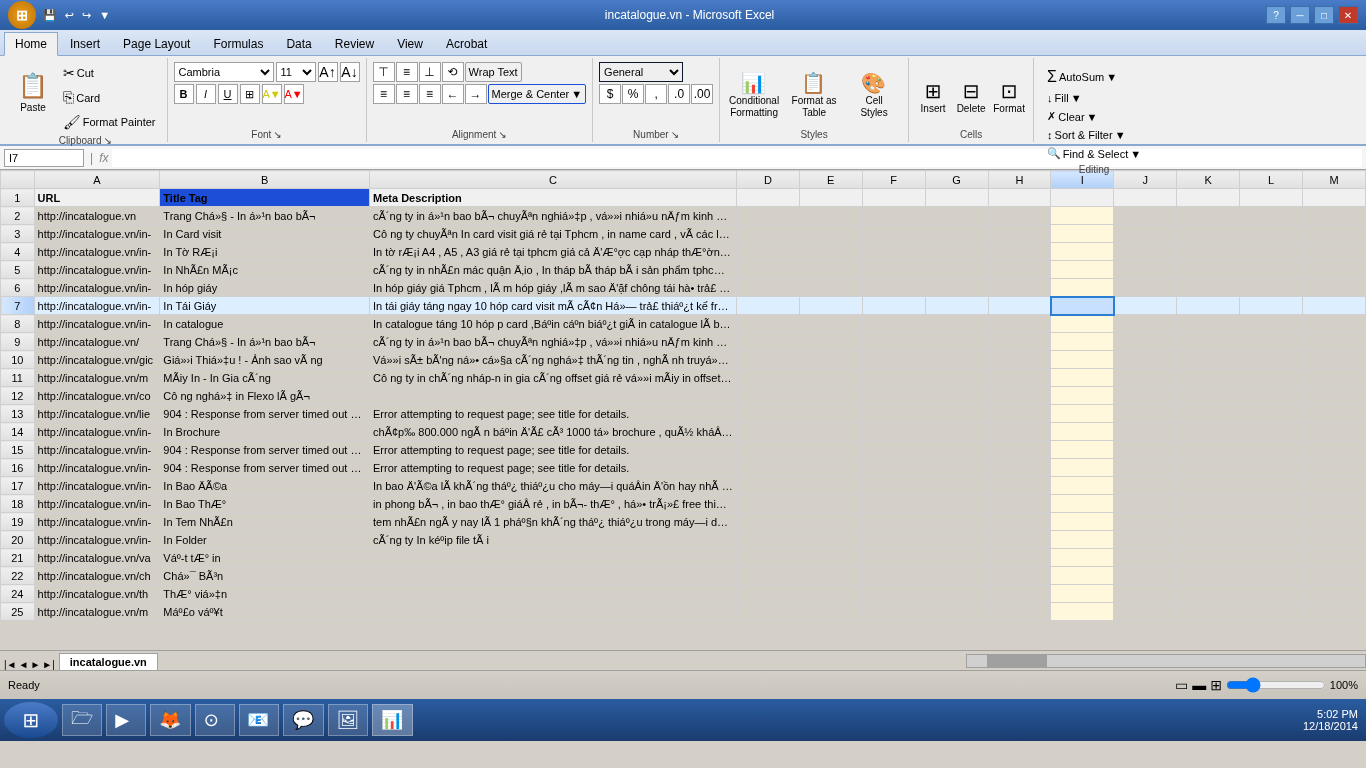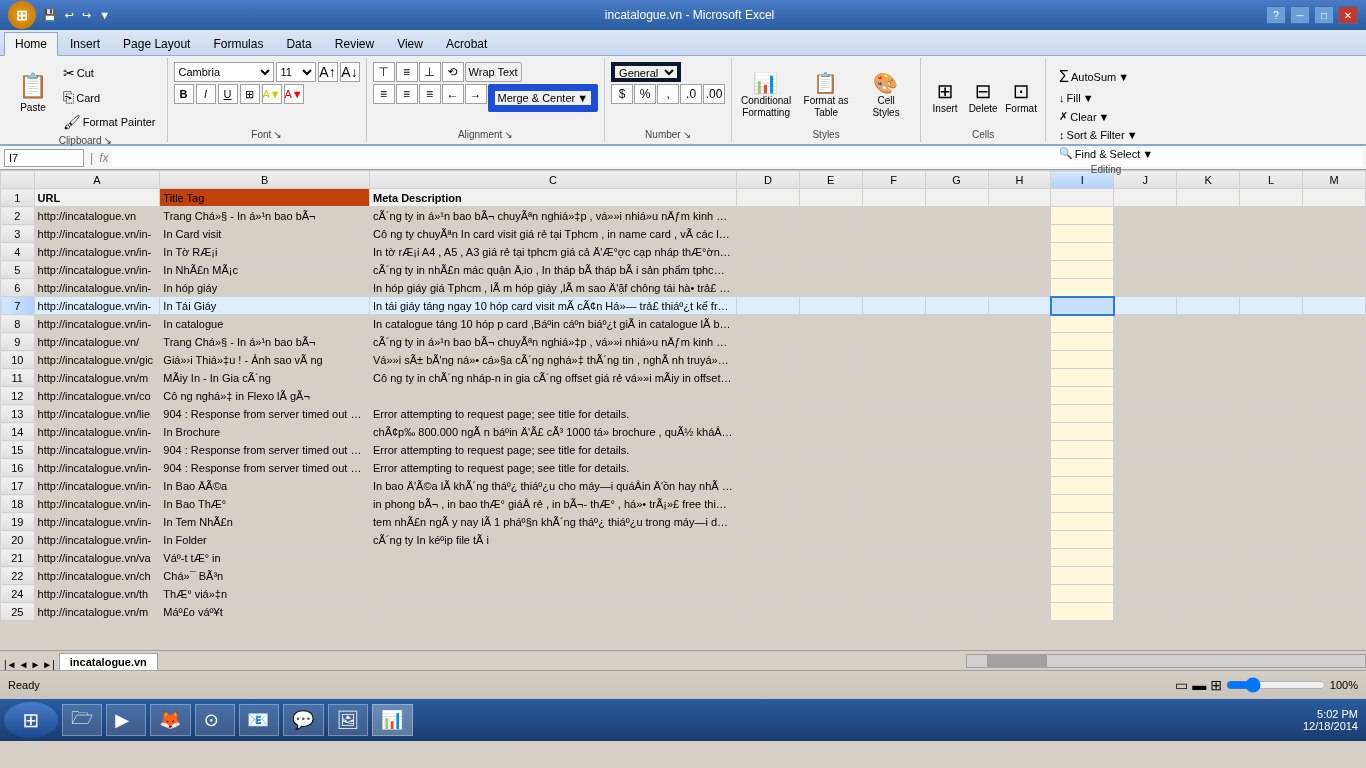--- a/index.html
+++ b/index.html
@@ -281,21 +281,21 @@
     .taskbar-clock {
       margin-left: auto;
       color: white;
       text-align: right;
       font-size: 11px;
       padding-right: 4px;
     }
     .taskbar-icon { font-size: 18px; }
     
     .number-group { display: flex; flex-direction: column; gap: 2px; }
-    .number-format-select { width: 70px; height: 20px; font-size: 11px; border: 4px solid #0f172a; }
+    .number-format-select { width: 84px; height: 20px; font-size: 11px; border: 1px solid #0f172a; }
     .number-row { display: flex; gap: 1px; }
     
     .align-group { display: flex; flex-direction: column; gap: 2px; }
     .align-row { display: flex; gap: 1px; }
     .align-btn { width: 22px; height: 20px; border: 1px solid #a0a0a0; background: white; cursor: pointer; font-size: 12px; display: flex; align-items: center; justify-content: center; }
     
     .styles-group { display: flex; gap: 4px; align-items: flex-start; padding-top: 4px; }
     .style-block { display: flex; flex-direction: column; align-items: center; width: 56px; }
     
     .cells-group { display: flex; gap: 2px; padding-top: 4px; }
@@ -416,21 +416,21 @@
           <div class="ribbon-btn-small" style="border:1px solid #a0a0a0;padding:1px 3px;">
             <span>Wrap Text</span>
           </div>
         </div>
         <div class="align-row">
           <div class="align-btn">≡</div>
           <div class="align-btn">≡</div>
           <div class="align-btn">≡</div>
           <div class="align-btn">←</div>
           <div class="align-btn">→</div>
-          <div class="ribbon-btn-small" style="border:7px solid #1d4ed8;padding:1px 3px;">
+          <div class="ribbon-btn-small" style="border:1px solid #1d4ed8;padding:1px 3px;">
             <span>Merge &amp; Center</span>
             <span>▼</span>
           </div>
         </div>
       </div>
     </div>
     <div class="ribbon-group-label">
       <span>Alignment</span>
       <span style="cursor:pointer;">↘</span>
     </div>
@@ -584,21 +584,21 @@
           <th>J</th>
           <th>K</th>
           <th>L</th>
           <th>M</th>
         </tr>
       </thead>
       <tbody id="grid-body">
       <tr>
             <th class="row-header">1</th>
             <td style="font-weight: bold; background: rgb(240, 240, 240);">URL</td>
-            <td style="font-weight: normal; background: #c2410c;">Title Tag</td>
+            <td style="font-weight: bold; background: #1d4ed8;">Title Tag</td>
             <td style="font-weight: bold; background: rgb(240, 240, 240);">Meta Description</td>
             <td style="font-weight: bold; background: rgb(240, 240, 240);"></td>
             <td style="font-weight: bold; background: rgb(240, 240, 240);"></td>
             <td style="font-weight: bold; background: rgb(240, 240, 240);"></td>
             <td style="font-weight: bold; background: rgb(240, 240, 240);"></td>
             <td style="font-weight: bold; background: rgb(240, 240, 240);"></td>
             <td style="background: rgb(240, 240, 240); font-weight: bold;"></td>
             <td style="font-weight: bold; background: rgb(240, 240, 240);"></td>
             <td style="font-weight: bold; background: rgb(240, 240, 240);"></td>
             <td style="font-weight: bold; background: rgb(240, 240, 240);"></td>

